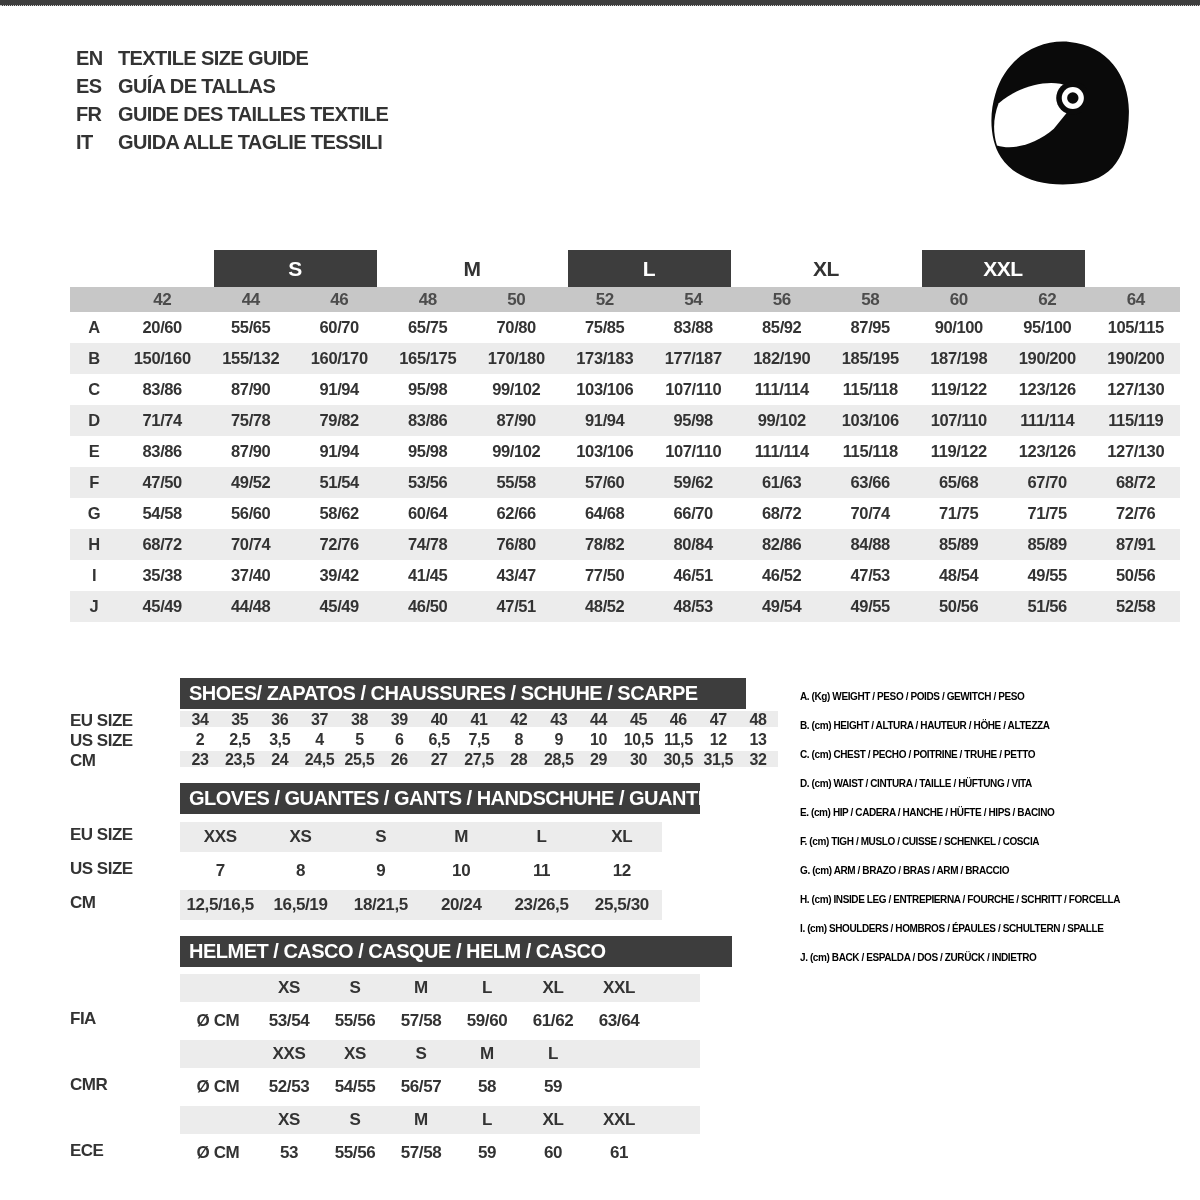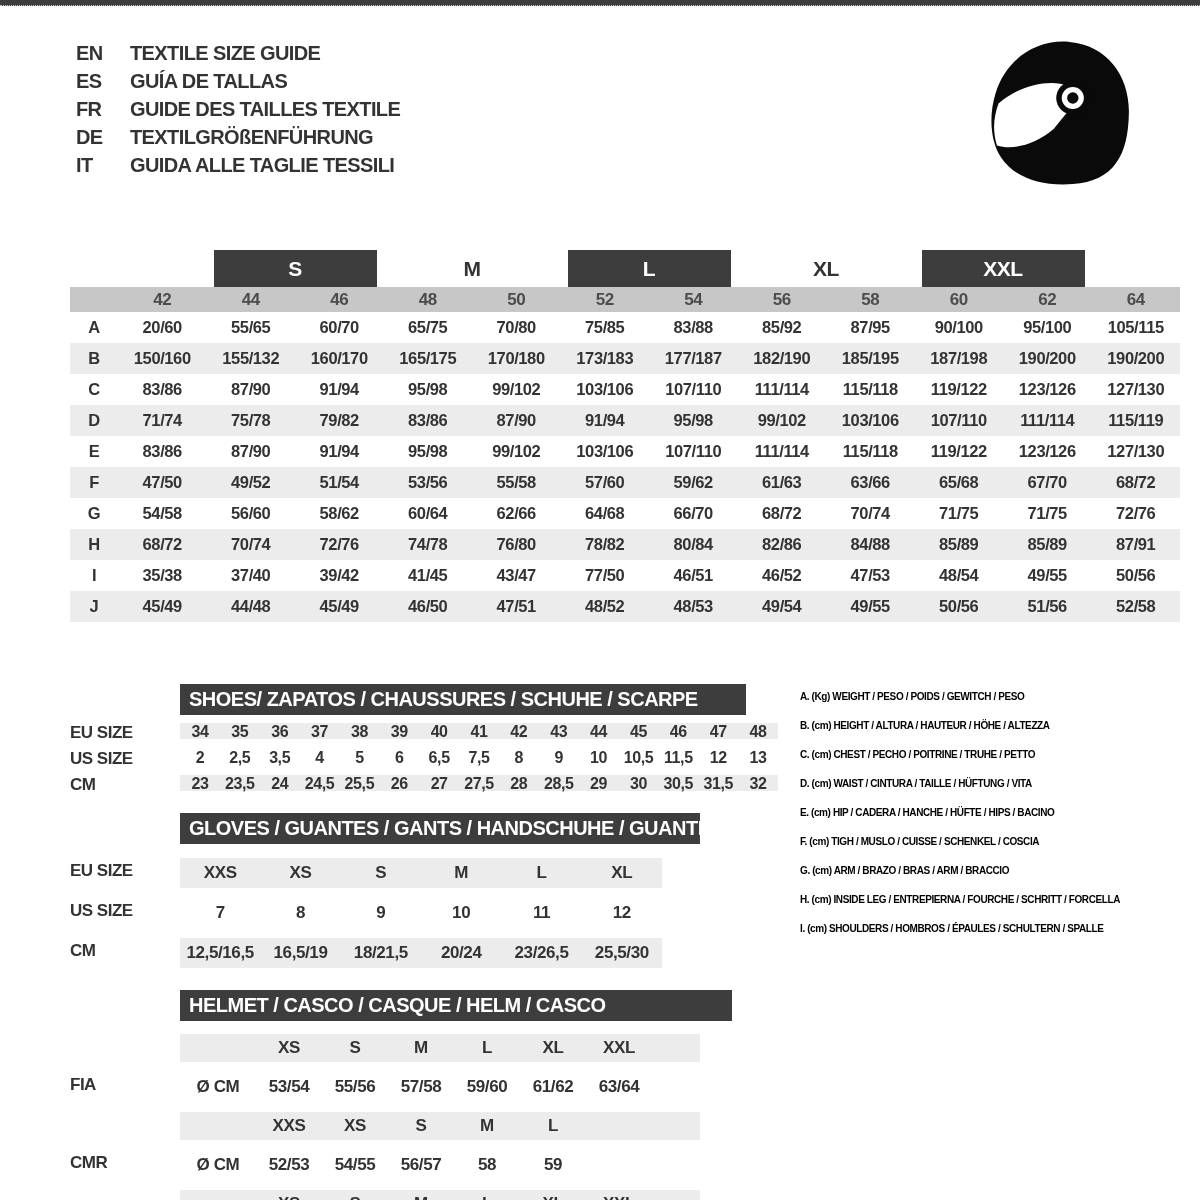--- a/index.html
+++ b/index.html
@@ -5,21 +5,21 @@
   * { margin:0; padding:0; box-sizing:border-box; }
   html,body { width:1200px; height:1200px; background:#fff; overflow:hidden;
     font-family:"Liberation Sans","DejaVu Sans",sans-serif; color:#333; }
   .page { position:relative; width:1200px; height:1200px; background:#fff; }
 
   .top-strip { position:absolute; top:0; left:0; width:1200px; height:6px;
     background:var(--dark,#2e2e2e); border-bottom:1px dotted #c9c9c9; }
 
   
   .langs { position:absolute; top:42px; left:76px; }
-  .lang-row { display:flex; gap:18px; height:28px; align-items:flex-start;
+  .lang-row { display:flex; gap:6px; height:28px; align-items:flex-end;
     font-weight:bold; font-size:20px; letter-spacing:-0.6px; white-space:nowrap; }
   .lang-code { width:36px; }
 
   .helmet-wrap { position:absolute; top:34px; right:64px; width:158px; height:158px; }
 
   
   .textile { position:absolute; top:250px; left:70px; width:1110px; }
   .grid13 { display:grid; grid-template-columns:48px repeat(12,1fr); }
   .group-row { height:37px; }
   .group-cell { display:flex; align-items:center; justify-content:center;
@@ -28,21 +28,21 @@
   .size-band { background:var(--band,#c7c7c7); height:25px; }
   .band-cell { display:flex; align-items:center; justify-content:center;
     font-weight:bold; font-size:17px; color:#4c4c4c; letter-spacing:-0.4px; }
   .t-row { height:31px; }
   .t-row.stripe { background:var(--stripe,#ececec); }
   .t-letter,.t-cell { display:flex; align-items:center; justify-content:center;
     font-weight:bold; font-size:16.5px; letter-spacing:-0.4px; white-space:nowrap; }
 
   
   .bottom-left { position:absolute; top:678px; left:70px; width:720px; }
-  .sec-row { display:flex;margin-top:6px; }
+  .sec-row { display:flex; }
   .sec-lbl { width:110px; font-weight:bold; font-size:17px; letter-spacing:-0.5px;
     display:flex; align-items:center; white-space:nowrap; }
   .sec-bar { background:var(--dark,#3d3d3d); color:#fff; font-weight:bold; font-size:20px;
     height:31px; display:flex; align-items:center; padding-left:9px;
     letter-spacing:-0.5px; white-space:nowrap; }
   .cells { display:grid; }
   .cells.gray { background:var(--stripe,#ececec); }
   .sec-cell { display:flex; align-items:center; justify-content:center;
     font-weight:bold; letter-spacing:-0.4px; white-space:nowrap; }
 
@@ -74,24 +74,20 @@
         <div class="lang-code">EN</div>
         <div class="lang-title">TEXTILE SIZE GUIDE</div>
       </div>
       <div class="lang-row">
         <div class="lang-code">ES</div>
         <div class="lang-title">GUÍA DE TALLAS</div>
       </div>
       <div class="lang-row">
         <div class="lang-code">FR</div>
         <div class="lang-title">GUIDE DES TAILLES TEXTILE</div>
-      </div>
-      <div class="lang-row">
-        <div class="lang-code">DE</div>
-        <div class="lang-title">TEXTILGRÖßENFÜHRUNG</div>
       </div>
       <div class="lang-row">
         <div class="lang-code">IT</div>
         <div class="lang-title">GUIDA ALLE TAGLIE TESSILI</div>
       </div>
     </div>
 
   <div class="helmet-wrap">
     <svg viewBox="0 0 100 100" width="158" height="158">
       <path d="M58 5 C82 7 96 27 95.5 50 C95 77 86 93 60 95 C40 96.5 23 91 14.5 78 C7.5 67 7 51 11 38 C17 17 36 3 58 5 Z" fill="#0a0a0a"></path>
@@ -468,14 +464,15 @@
   <div class="legend">
       <div class="legend-item">A. (Kg) WEIGHT / PESO / POIDS / GEWITCH / PESO</div>
       <div class="legend-item">B. (cm) HEIGHT / ALTURA / HAUTEUR / HÖHE / ALTEZZA</div>
       <div class="legend-item">C. (cm) CHEST / PECHO / POITRINE / TRUHE / PETTO</div>
       <div class="legend-item">D. (cm) WAIST / CINTURA / TAILLE / HÜFTUNG / VITA</div>
       <div class="legend-item">E. (cm) HIP / CADERA / HANCHE / HÜFTE / HIPS / BACINO</div>
       <div class="legend-item">F. (cm) TIGH / MUSLO / CUISSE / SCHENKEL / COSCIA</div>
       <div class="legend-item">G. (cm) ARM / BRAZO / BRAS / ARM / BRACCIO</div>
       <div class="legend-item">H. (cm) INSIDE LEG / ENTREPIERNA / FOURCHE / SCHRITT / FORCELLA</div>
       <div class="legend-item">I. (cm) SHOULDERS / HOMBROS / ÉPAULES / SCHULTERN / SPALLE</div>
+      <div class="legend-item">J. (cm) BACK / ESPALDA / DOS / ZURÜCK / INDIETRO</div>
     </div>
 </div>
 
 </body></html>

